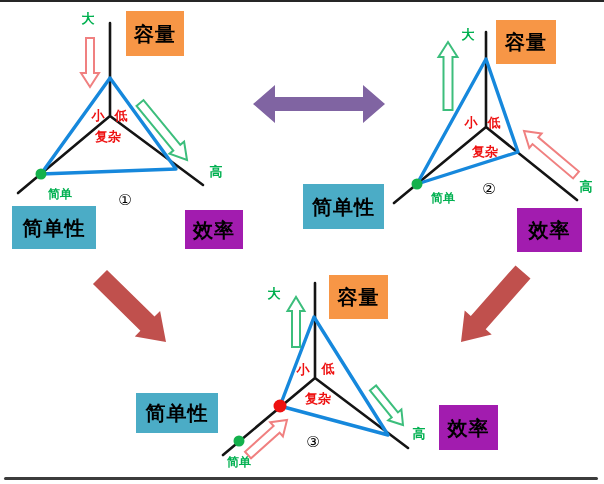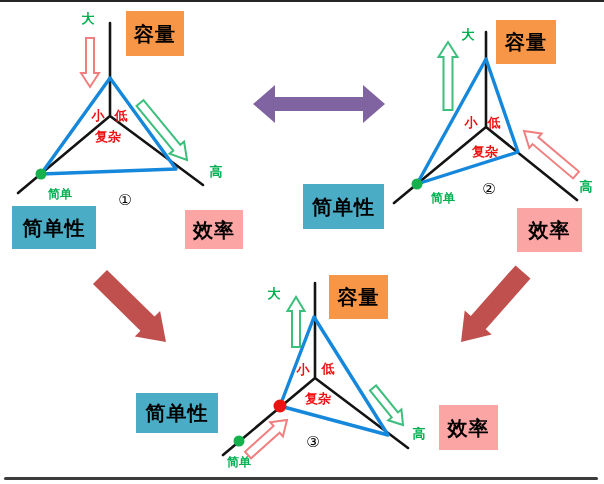--- a/index.html
+++ b/index.html
@@ -12,21 +12,21 @@
   .frame-top    { position:absolute; left:0; top:0; width:604px; height:2px; background:#262626; }
   .frame-right  { position:absolute; right:3px; top:0; width:2px; height:480px; background:#8a8a8a; }
   .frame-bottom { position:absolute; left:4px; top:477px; width:594px; height:3px; background:#3c3c3c; border-radius:2px; }
   svg.artwork { position:absolute; left:0; top:0; }
   .box {
     position:absolute; display:flex; align-items:center; justify-content:center;
     font-weight:bold; font-size:20px; color:#000; letter-spacing:1px; line-height:1;
   }
   .cap { background:#F79646; }
   .sim { background:#4BACC6; }
-  .eff { background:#fca5a5; }
+  .eff { background:#a21caf; }
   .lbl {
     position:absolute; transform:translate(-50%,-50%);
     font-weight:bold; font-size:13px; line-height:1; white-space:nowrap;
   }
   .green { color:#00B050; }
   .red   { color:#EE1111; }
   .num   { color:#000; font-weight:normal; font-size:15px; }
 </style>
 </head>
 <body>

